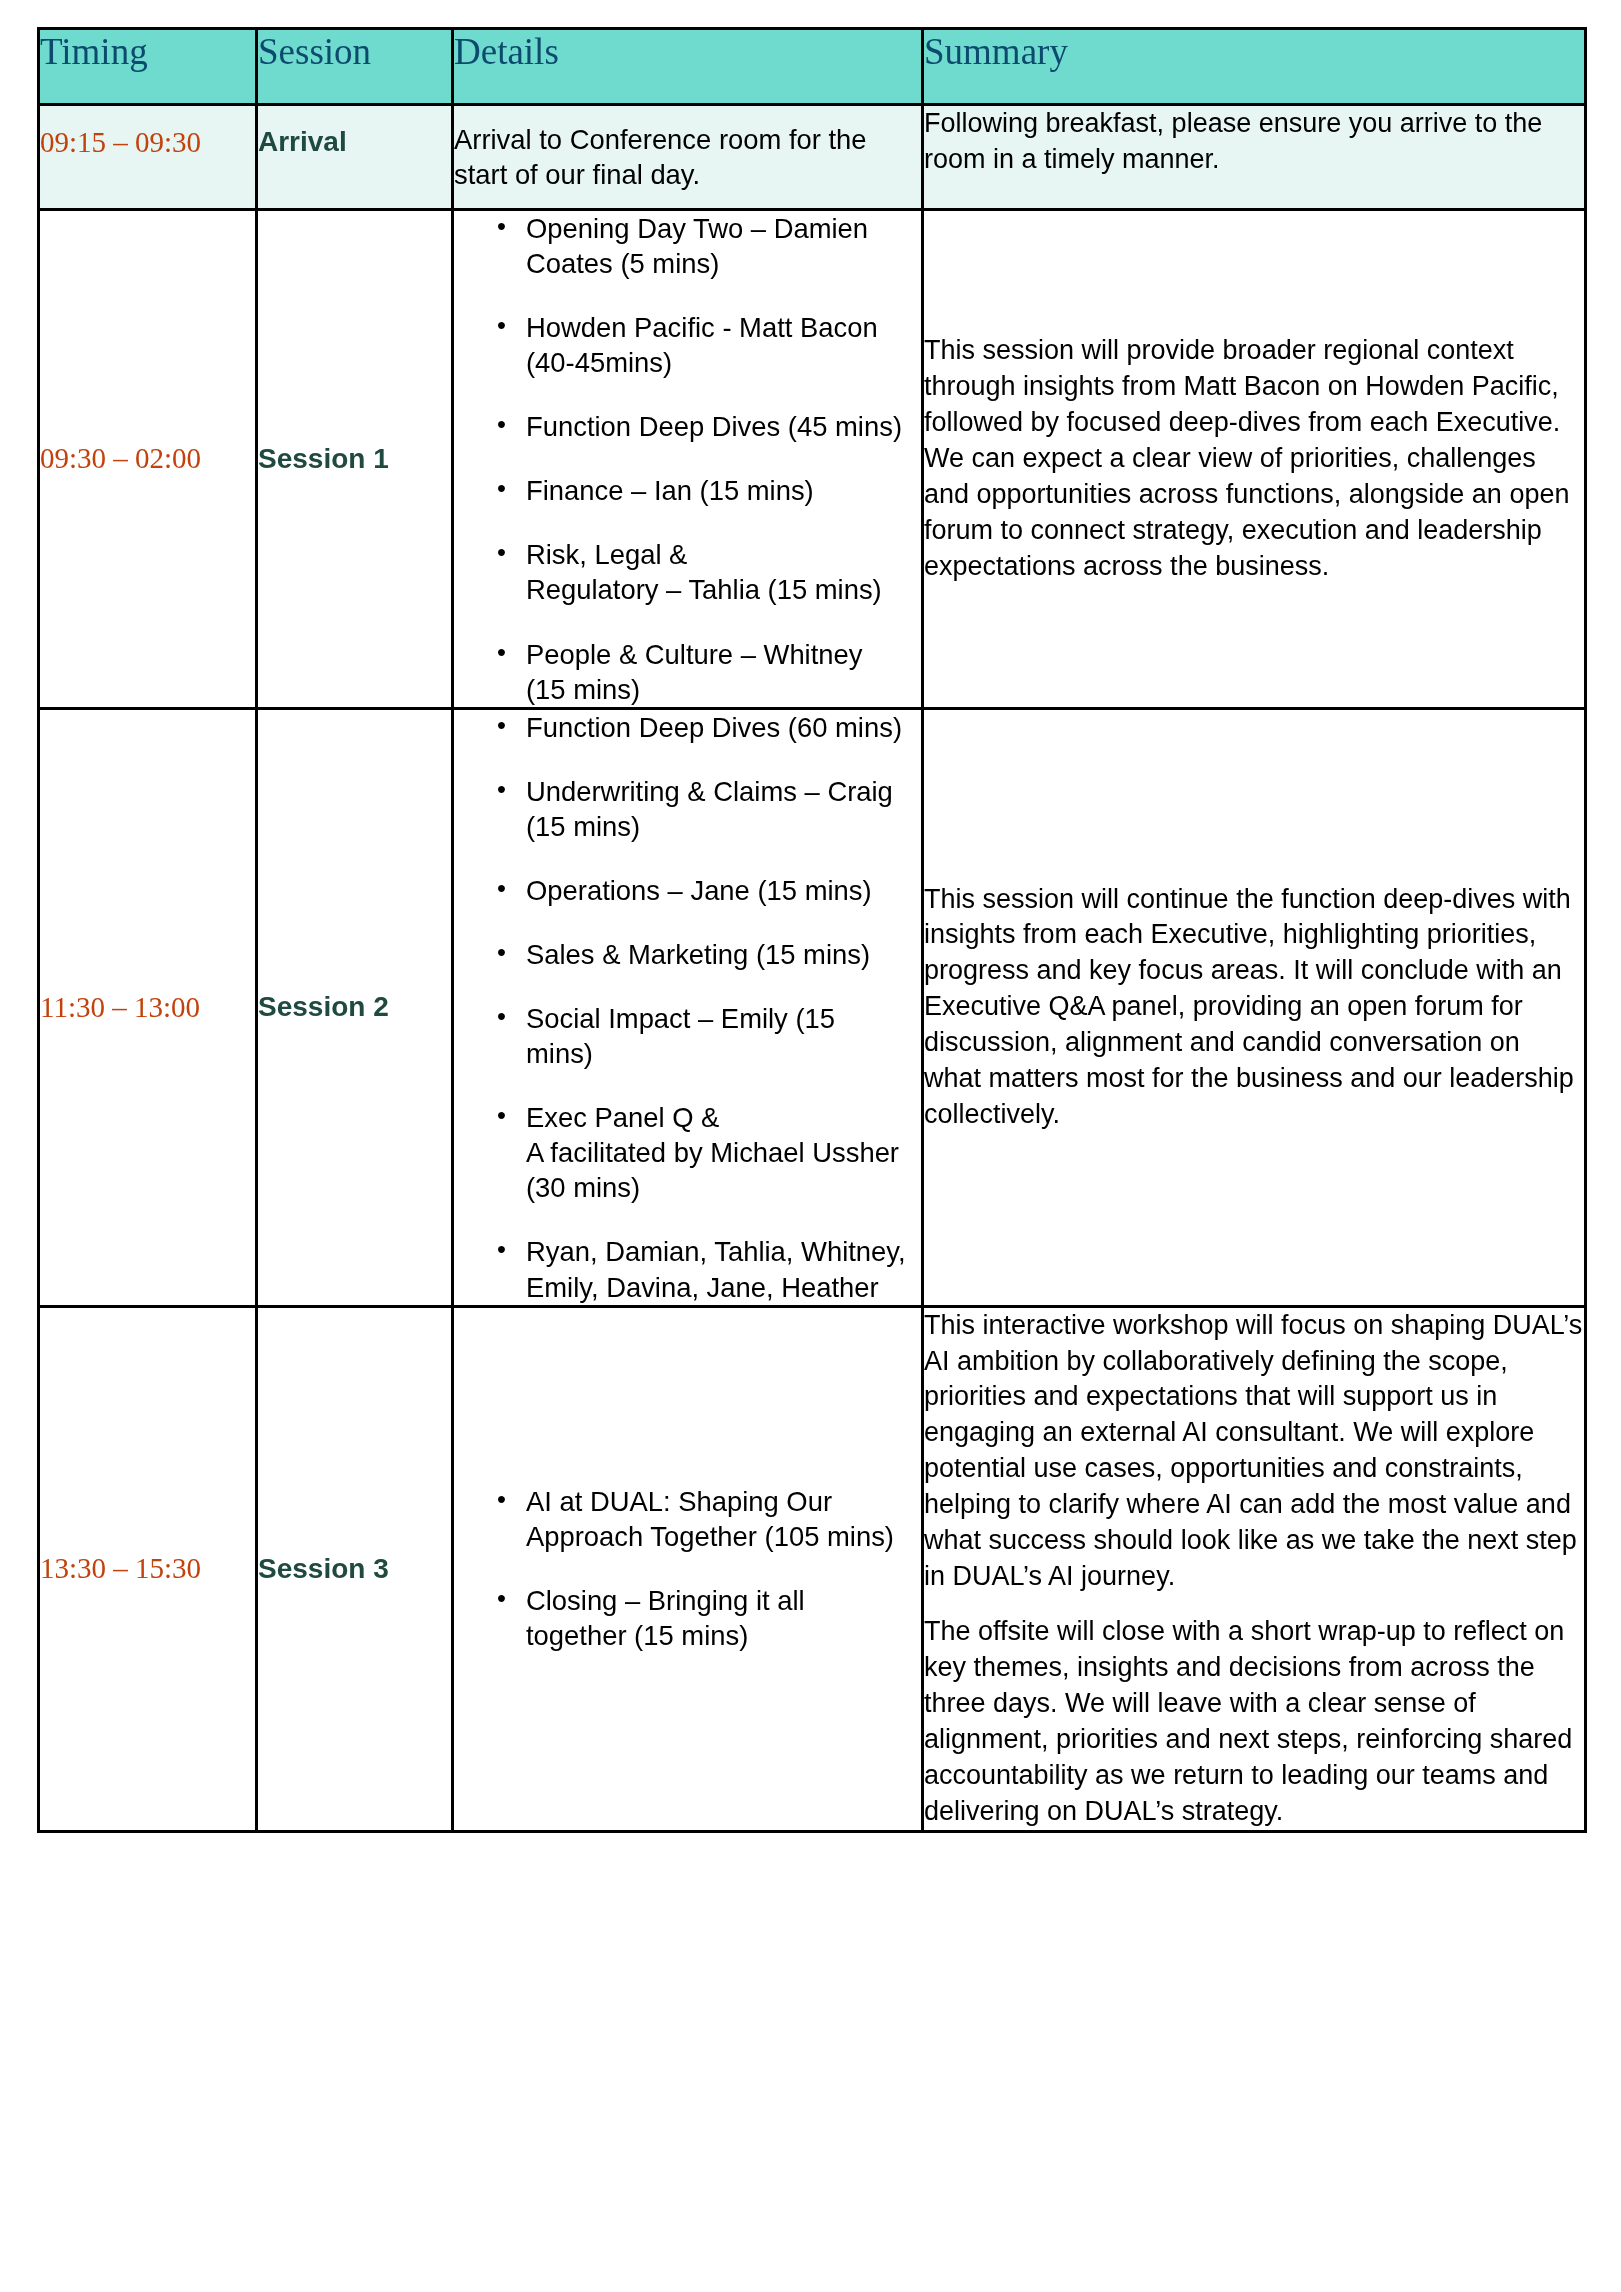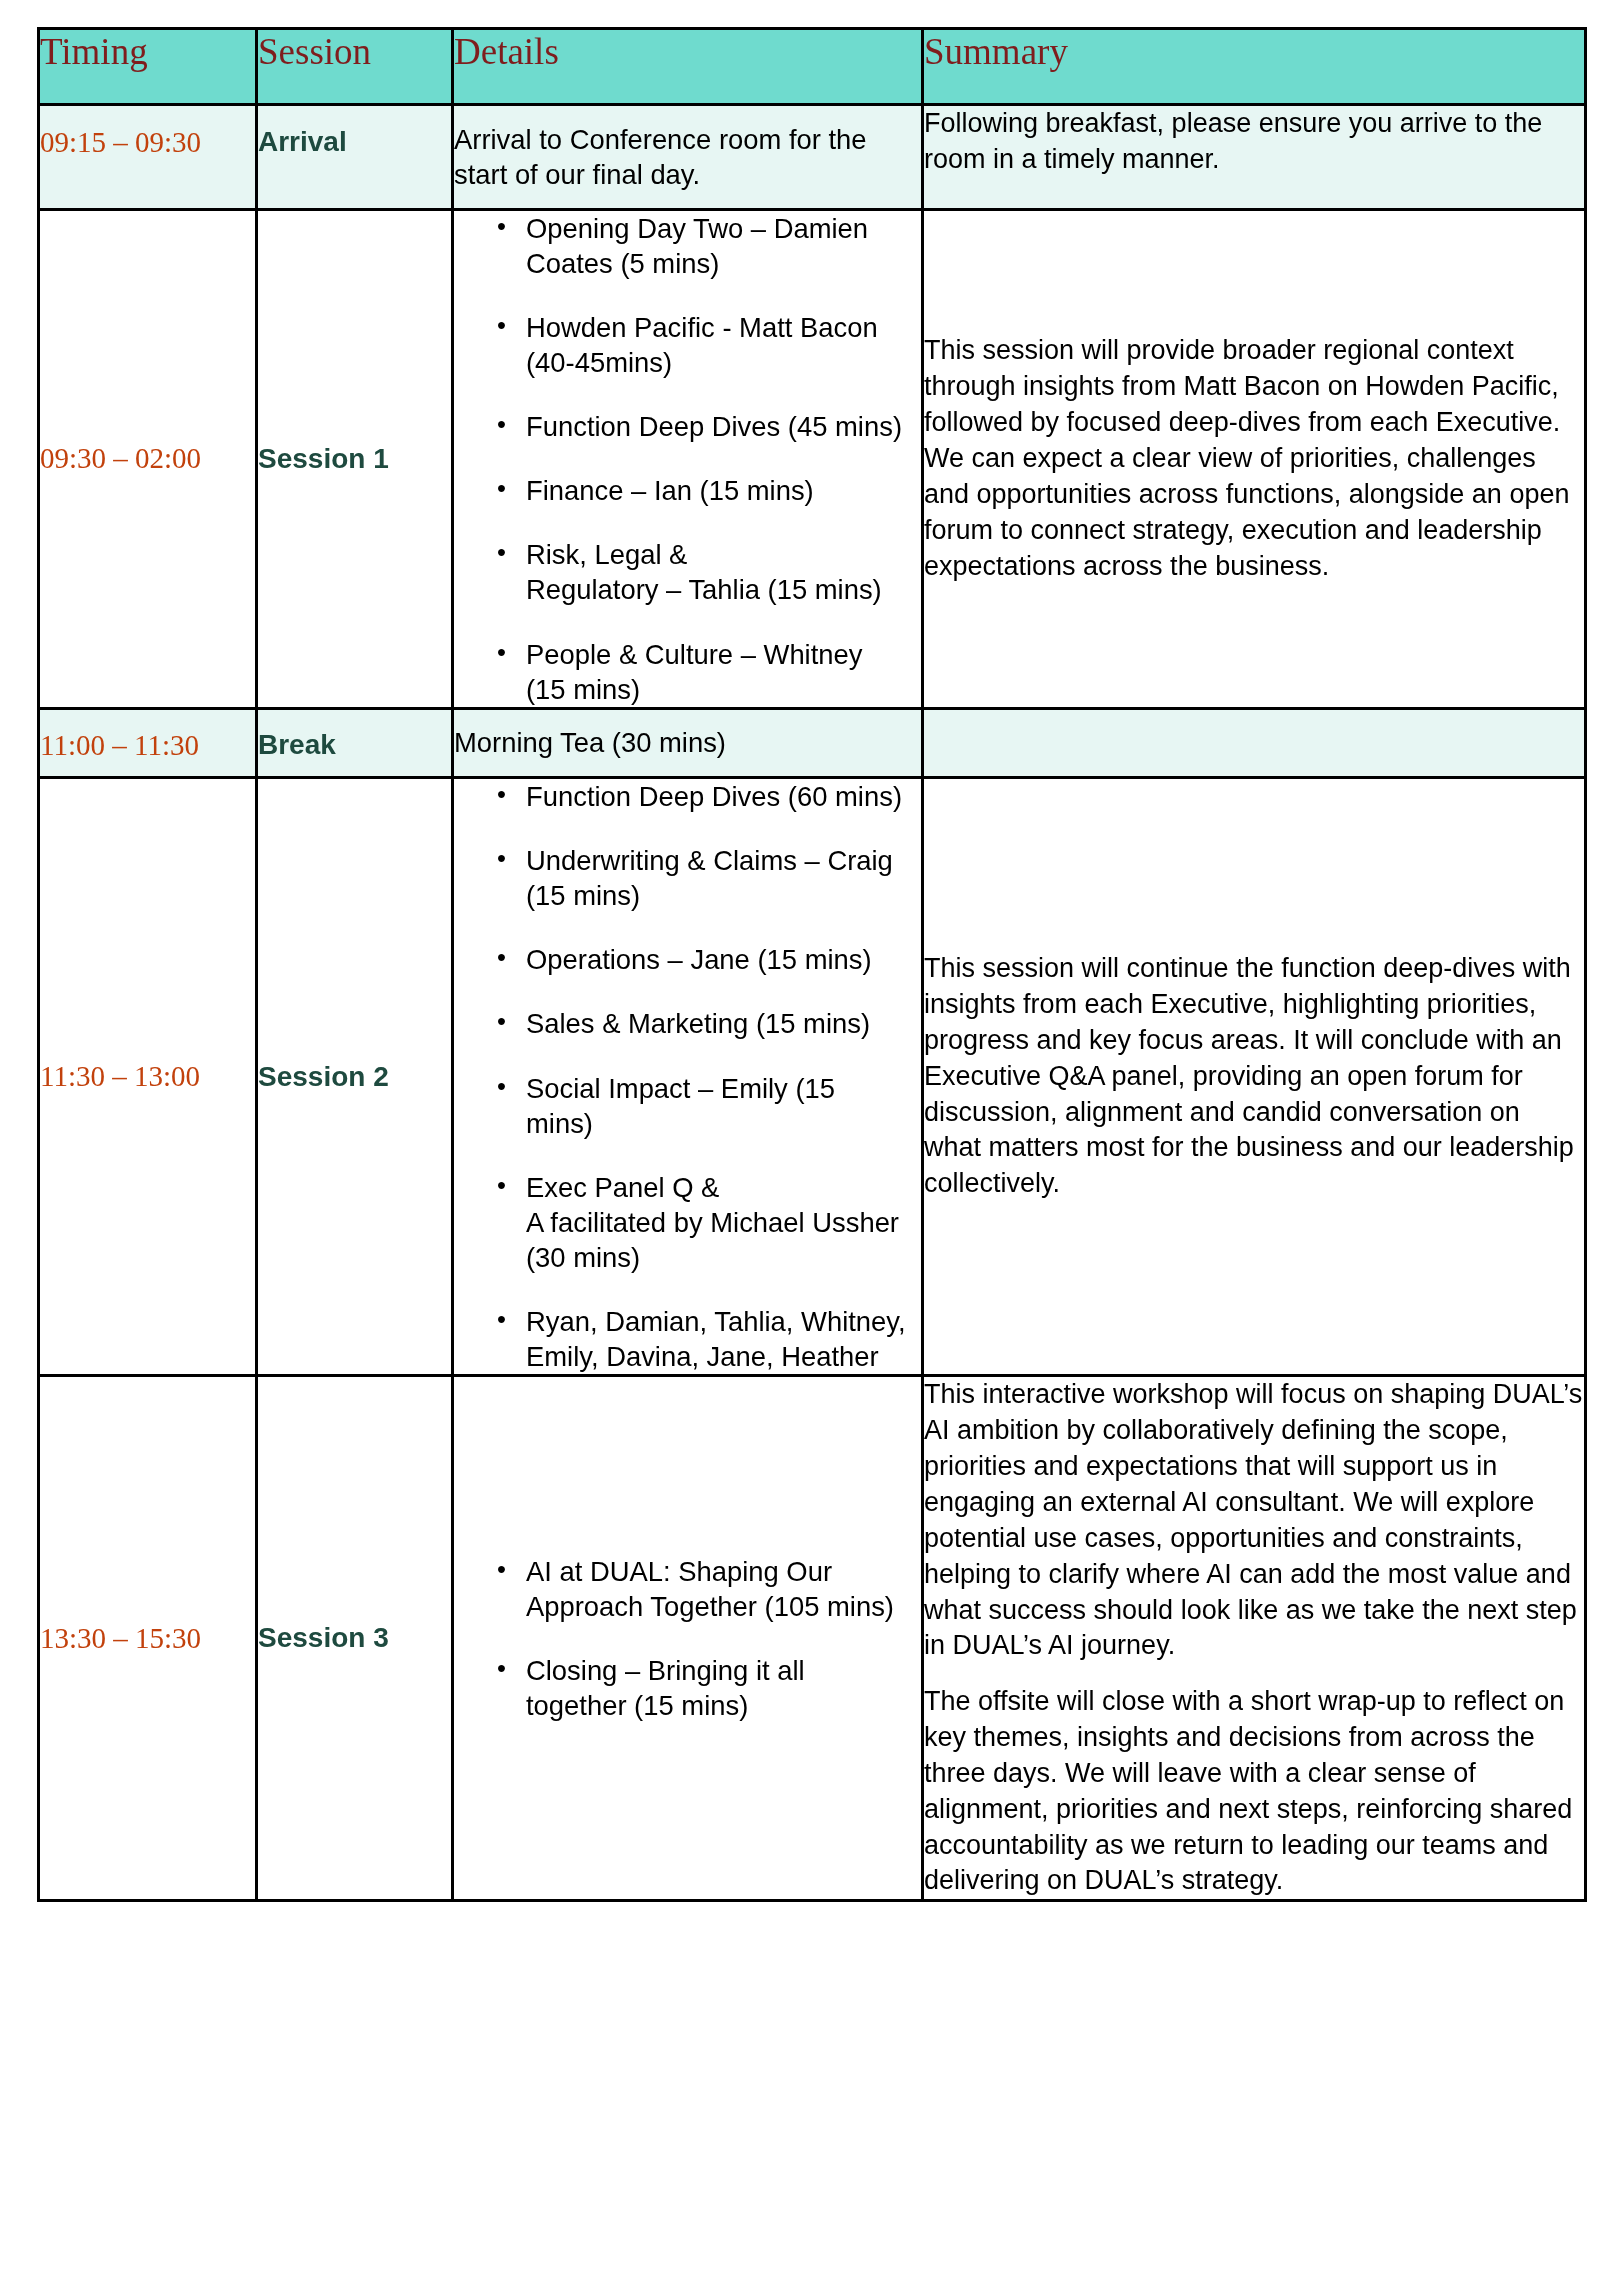--- a/index.html
+++ b/index.html
@@ -7,21 +7,21 @@
   .page{box-sizing:border-box;padding:27.4px 31px 0 37px;}
   table.agenda{border-collapse:collapse;table-layout:fixed;width:1547px;}
   table.agenda td,table.agenda th{border:3.9px solid #000;vertical-align:top;padding:0;}
   col.c-timing{width:218px;}
   col.c-session{width:196px;}
   col.c-details{width:470px;}
   col.c-summary{width:663px;}
 
   
   thead th{background:#6FDBCE;height:73px;padding:5.9px 11.8px 9.8px 11.8px;text-align:left;
-           font-family:"Liberation Serif",serif;font-weight:400;font-size:37px;color:#7f1d1d;
+           font-family:"Liberation Serif",serif;font-weight:400;font-size:37px;color:#0c4a6e;
            vertical-align:middle;}
 
   
   td.timing{padding:17.6px 9.8px 9.8px 13.7px;font-family:"Liberation Serif",serif;font-size:29px;
             color:#c2410c;white-space:nowrap;}
   td.timing.mid{vertical-align:middle;}
   td.session{padding:17.6px 9.8px 9.8px 13.7px;font-size:28px;font-weight:bold;color:#1E4A3F;}
   td.session.mid{vertical-align:middle;}
   td.details{padding:13.7px 11.8px 15.7px 11.8px;font-size:27.4px;line-height:1.28;}
   td.summary{padding:15.7px 13.7px 15.7px 13.7px;font-size:27px;line-height:1.33;}
@@ -79,26 +79,20 @@
               <li class="nowrapline">Function Deep Dives (45 mins)</li>
               <li class="nowrapline">Finance – Ian (15 mins)</li>
               <li class="nowrapline">Risk, Legal &amp;
 Regulatory – Tahlia (15 mins)</li>
               <li class="nowrapline">People &amp; Culture – Whitney (15 mins)</li>
             </ul>
       </td>
       <td class="summary mid">This session will provide broader regional context through insights from Matt Bacon on Howden Pacific, followed by focused deep-dives from each Executive. We can expect a clear view of priorities, challenges and opportunities across functions, alongside an open forum to connect strategy, execution and leadership expectations across the business.</td>
     </tr>
 
-    <tr class="tint">
-      <td class="timing">11:00 – 11:30</td>
-      <td class="session">Break</td>
-      <td class="details">Morning Tea (30 mins)</td>
-      <td class="summary"></td>
-    </tr>
 
     <tr>
       <td class="timing mid">11:30 – 13:00</td>
       <td class="session mid">Session 2</td>
       <td class="details">
         <ul class="bul">
               <li class="nowrapline">Function Deep Dives (60 mins)</li>
               <li class="nowrapline">Underwriting &amp; Claims – Craig (15 mins)</li>
               <li class="nowrapline">Operations – Jane (15 mins)</li>
               <li class="nowrapline">Sales &amp; Marketing (15 mins)</li>

